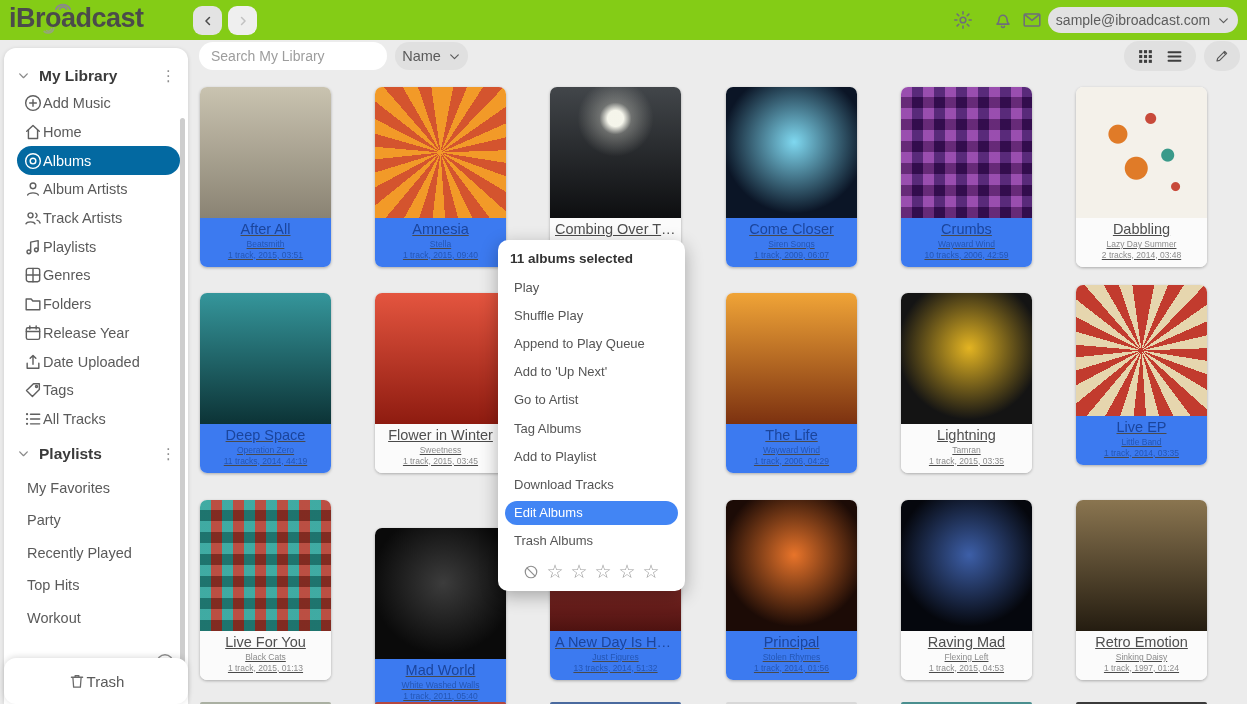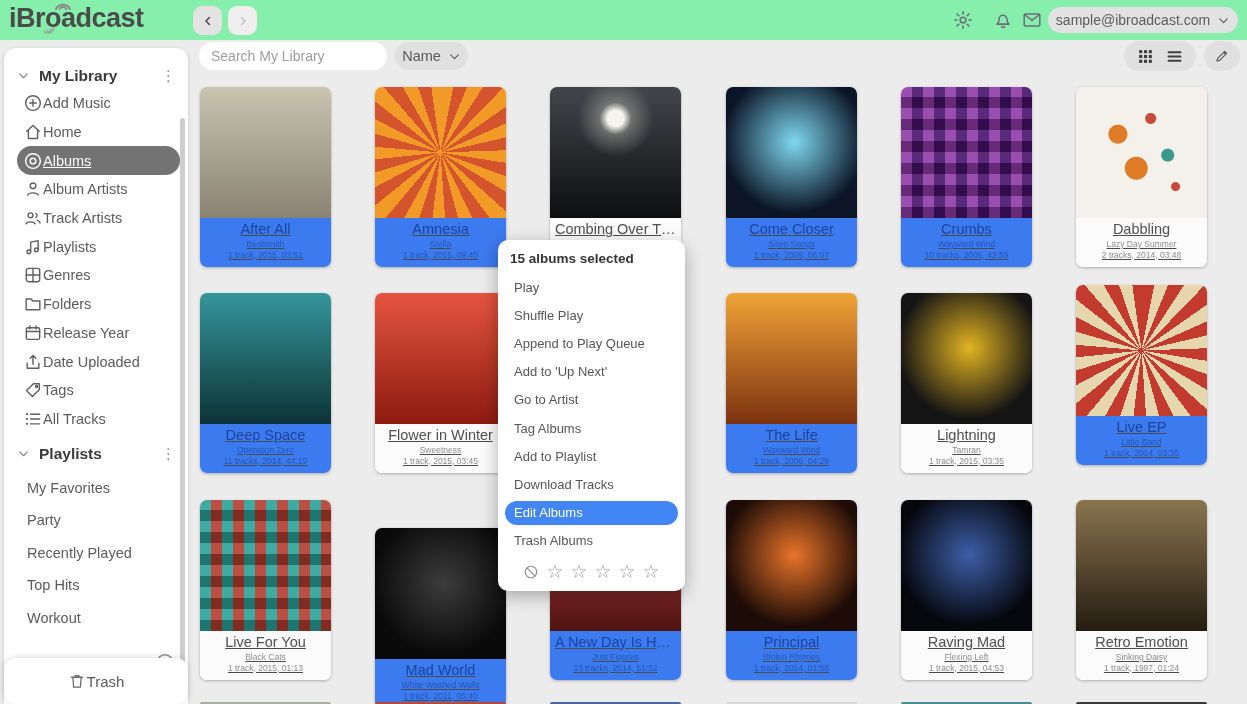--- a/index.html
+++ b/index.html
@@ -2,21 +2,21 @@
 <html><head>
 <meta charset="utf-8">
 <style>
   * { margin:0; padding:0; box-sizing:border-box; }
   html,body { width:1247px; height:704px; overflow:hidden; }
   body {
     font-family:"Liberation Sans", "DejaVu Sans", sans-serif;
     background:#ececec; position:relative; color:#4a4a4a;
   }
   
-  .topbar { position:absolute; left:0; top:0; width:1247px; height:40px; background:#86efac; z-index:40; }
+  .topbar { position:absolute; left:0; top:0; width:1247px; height:40px; background:#84cc16; z-index:40; }
   .logo-wrap { position:absolute; left:9px; top:3px; height:36px; }
   .logo-text { font-size:27px; font-weight:bold; color:#4b4b4b; letter-spacing:-0.5px; }
   .logo-arcs-top { position:absolute; left:43px; top:-4px; }
   .logo-arcs-bottom { position:absolute; left:33px; top:25px; transform:rotate(160deg); opacity:.75; }
   .nav-btn { position:absolute; top:6px; width:29px; height:29px; border-radius:9px; display:flex; align-items:center; justify-content:center; }
   .nav-back { left:193px; background:#e3e3e3; color:#4a4a4a; }
   .nav-fwd  { left:228px; background:#efefef; color:#c2c2c2; }
   .top-icon { position:absolute; top:9px; width:22px; height:22px; color:#6e6e7a; }
   .gear { left:952px; } .bell { left:992px; } .mail { left:1021px; }
   .account-pill { position:absolute; left:1048px; top:7px; width:190px; height:26px; background:#e2e2e2;
@@ -25,21 +25,21 @@
   .sidebar { position:absolute; left:4px; top:48px; width:184px; height:656px; background:#fff;
     border-radius:12px 12px 0 0; box-shadow:0 1px 4px rgba(0,0,0,.15); z-index:30; }
   .side-inner { padding:14px 8px 0 13px; }
   .section-header { height:27px; display:flex; align-items:center; gap:9px; color:#3a3a3a; }
   .section-header .chev { color:#8a8a8a; }
   .section-title { font-weight:bold; font-size:15.5px; }
   .section-right { margin-left:auto; margin-right:4px; color:#8e8e8e; display:flex; align-items:center; }
   .kebab { font-size:15px; letter-spacing:0; line-height:10px; }
   .side-item { height:28.7px; display:flex; align-items:center; font-size:14.5px; color:#5a5a5a; padding:0 8px 0 6px; }
   .side-item .ico { width:20px; height:20px; flex:0 0 20px; color:#5f5f5f; }
-  .side-item.selected { background:#737373; color:#fff; border-radius:999px; margin-right:0px;text-decoration:underline; }
+  .side-item.selected { background:#0369a1; color:#fff; border-radius:999px; margin-right:0px; }
   .side-item.selected .ico { color:#fff; }
   .playlist-item { height:32.5px; display:flex; align-items:center; font-size:14.5px; color:#5a5a5a; padding-left:10px; }
   .side-scrollbar { position:absolute; right:3px; top:70px; width:5px; height:565px; background:#cdcdcd; border-radius:3px; }
   .trash-bar { position:absolute; left:4px; top:658px; width:184px; height:46px; background:#fff;
     border-radius:12px; box-shadow:0 -1px 6px rgba(0,0,0,.14); z-index:35;
     display:flex; align-items:center; justify-content:center; gap:1px; color:#5a5a5a; font-size:15px; }
   .trash-bar .ico { width:18px; height:18px; color:#6a6a6a; }
   
   .search-input { position:absolute; left:199px; top:42px; width:188px; height:28px; border:none; outline:none;
     border-radius:14px; background:#fff; padding:0 12px; font-size:14px; color:#555;
@@ -488,21 +488,21 @@
 <div id="peek-row">
     <div class="peek" style="left: 200px; background: rgb(170, 176, 162);"></div>
     <div class="peek" style="left: 375px; background: rgb(181, 72, 63);"></div>
     <div class="peek" style="left: 550px; background: rgb(74, 106, 159);"></div>
     <div class="peek" style="left: 726px; background: rgb(216, 216, 216);"></div>
     <div class="peek" style="left: 901px; background: rgb(74, 143, 143);"></div>
     <div class="peek" style="left: 1076px; background: rgb(58, 58, 58);"></div>
   </div>
 
 <div class="ctx-menu">
-  <div class="ctx-header">15 albums selected</div>
+  <div class="ctx-header">11 albums selected</div>
   <div id="ctx-items">
       <div class="ctx-item"><span>Play</span></div>
       <div class="ctx-item"><span>Shuffle Play</span></div>
       <div class="ctx-item"><span>Append to Play Queue</span></div>
       <div class="ctx-item"><span>Add to 'Up Next'</span></div>
       <div class="ctx-item"><span>Go to Artist</span></div>
       <div class="ctx-item"><span>Tag Albums</span></div>
       <div class="ctx-item"><span>Add to Playlist</span></div>
       <div class="ctx-item"><span>Download Tracks</span></div>
       <div class="ctx-item active"><span>Edit Albums</span></div>

